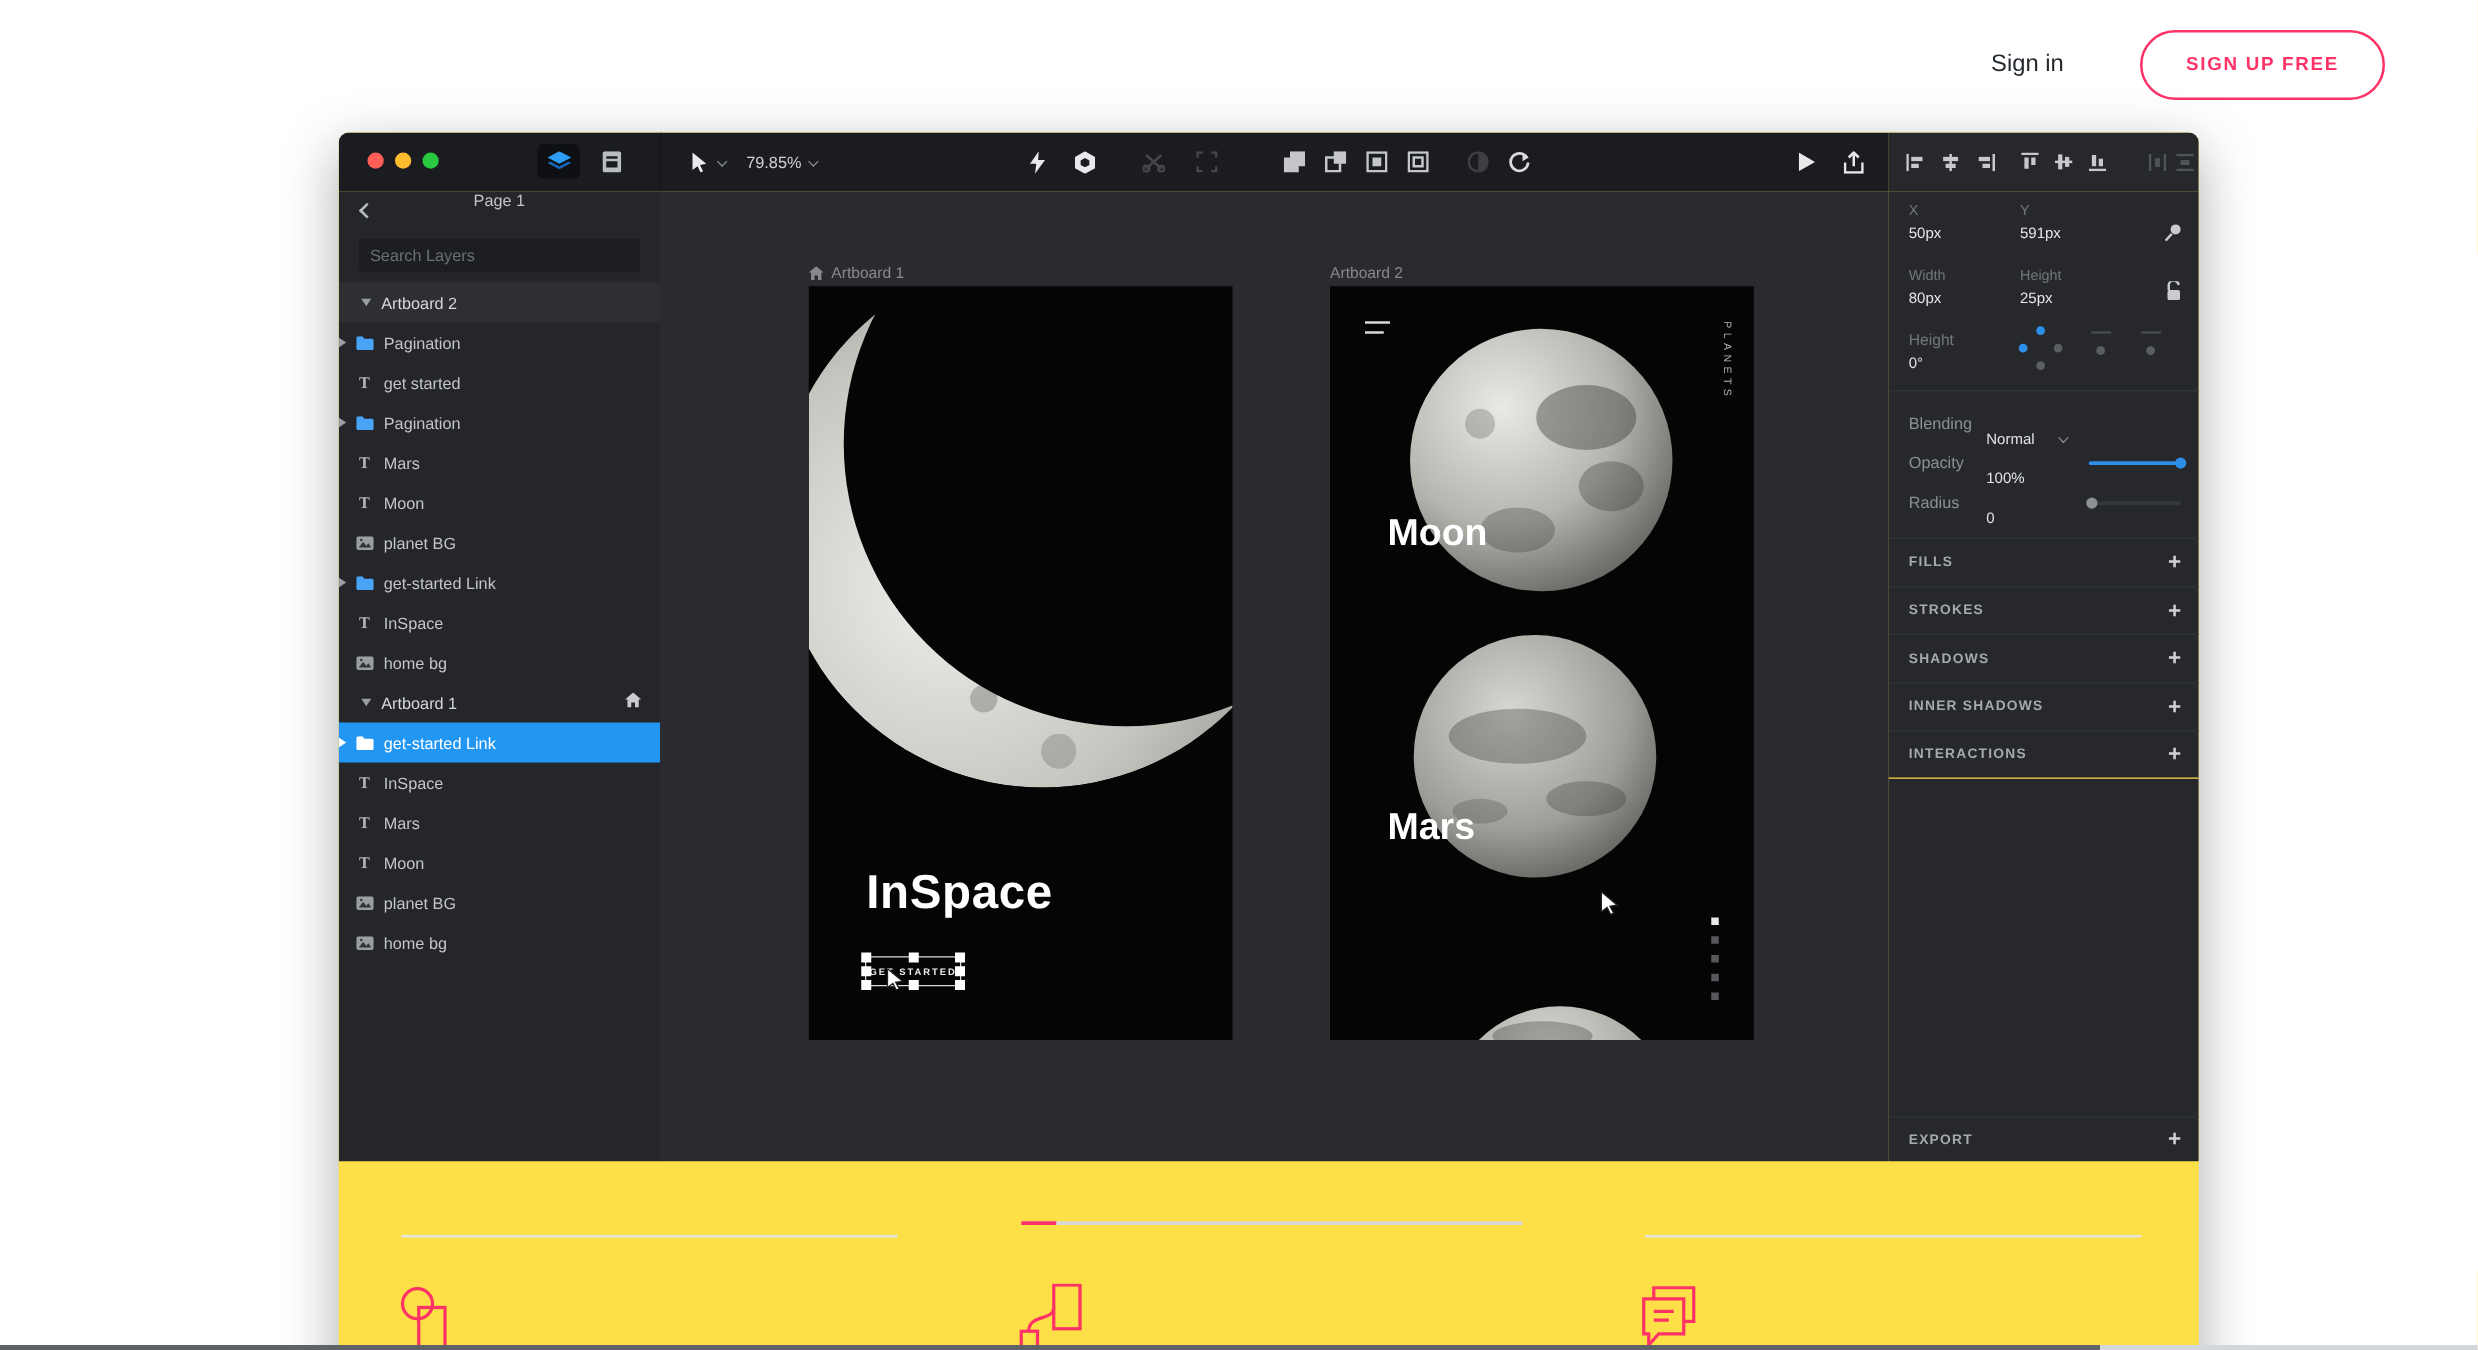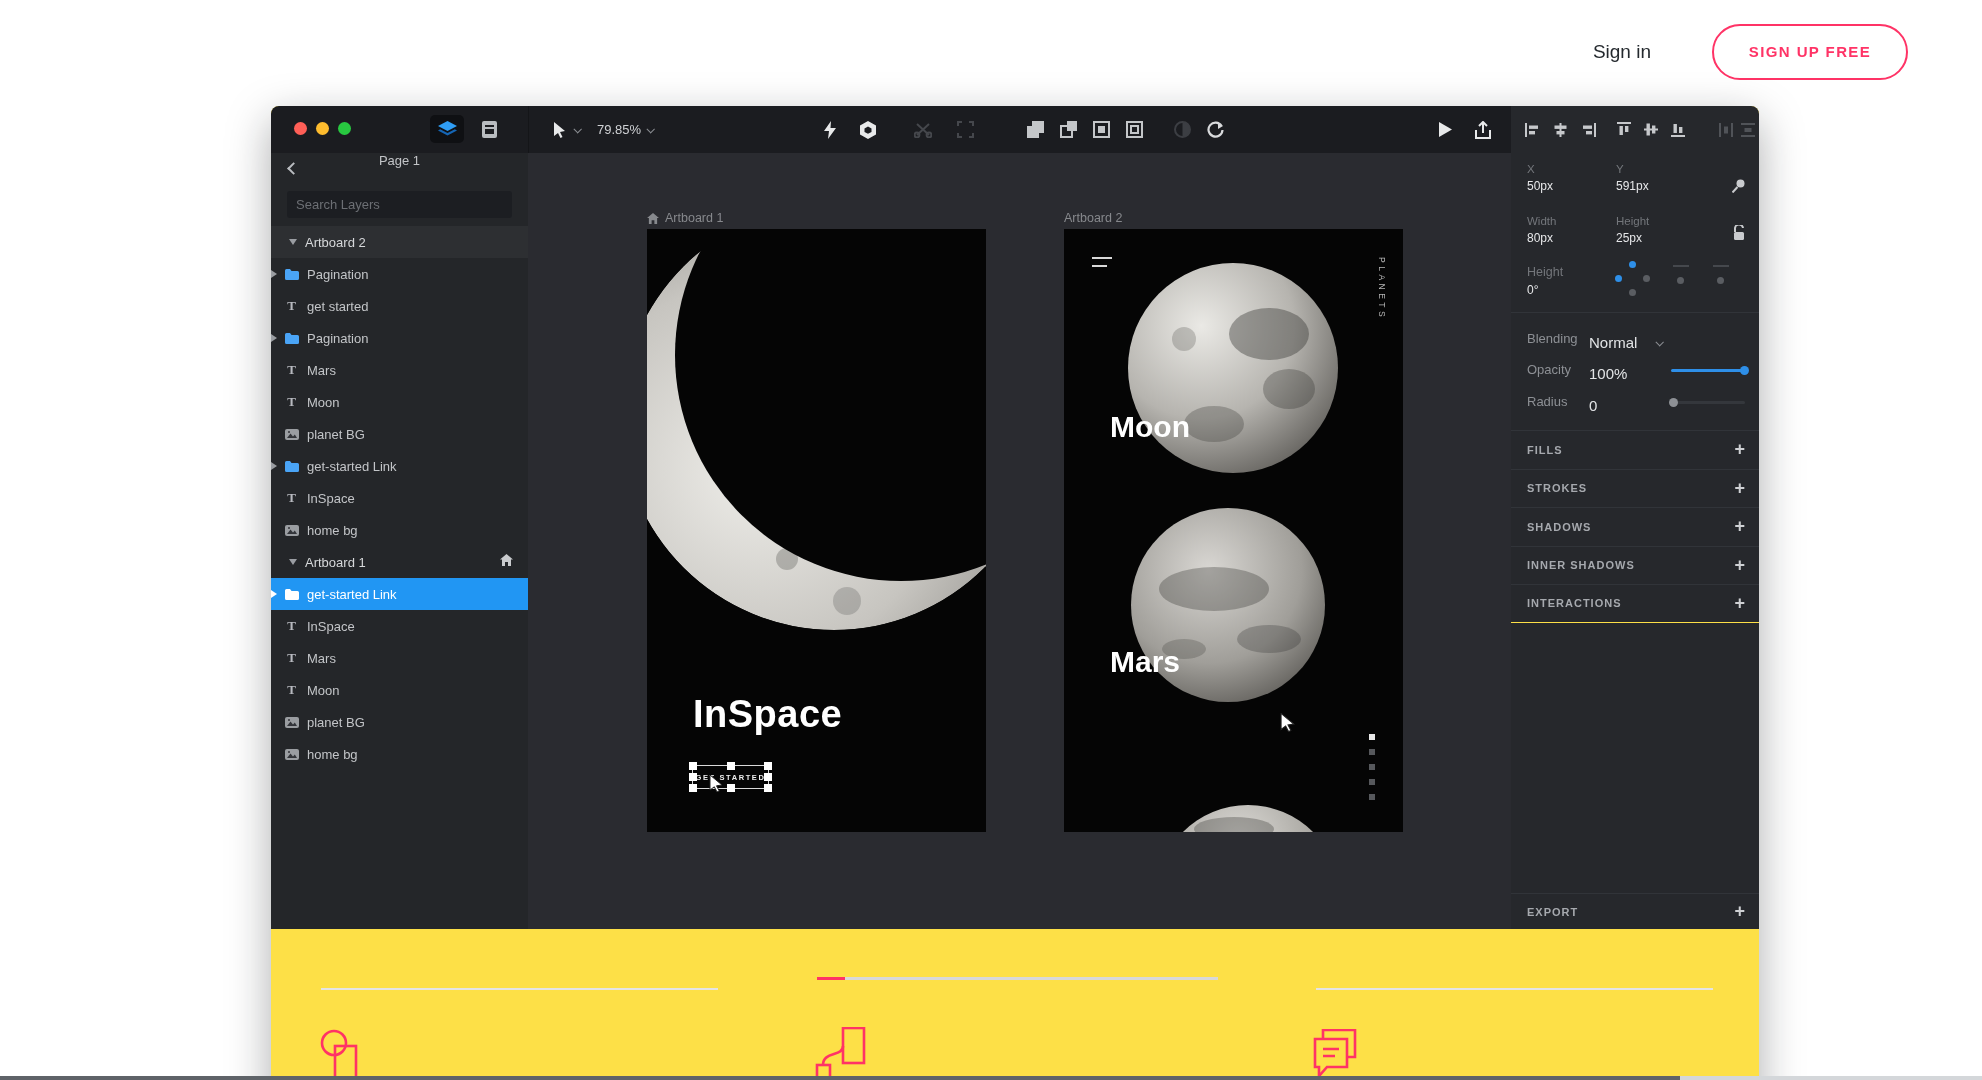--- a/index.html
+++ b/index.html
@@ -78,21 +78,21 @@
   .pag-dots i.on { background:#e9e9e9; }
 
   
   .insp { width:248px; background:#26282c; position:relative; }
   .ilabel { font-size:11.5px; color:#73767b; }
   .ival { font-size:12px; color:#e6e7e9; margin-top:4px; }
   .icol1 { position:absolute; left:16px; } .icol2 { position:absolute; left:105px; }
   .hr { position:absolute; left:0; right:0; height:1px; background:#313439; }
   .prow { position:absolute; left:0; right:0; height:30px; }
   .prow .plabel { position:absolute; left:16px; top:7px; font-size:13px; color:#8d9095; }
-  .prow .pval { position:absolute; left:78px; top:10px; font-size:15px; color:#e2e4e6; display:flex; align-items:center; gap:19px; }
+  .prow .pval { position:absolute; left:78px; top:20px; font-size:12px; color:#e2e4e6; display:flex; align-items:center; gap:19px; }
   .track { position:absolute; height:3px; border-radius:2px; top:14px; }
   .knob { position:absolute; width:9px; height:9px; border-radius:50%; top:11px; }
   .sec-rows { position:absolute; left:0; right:0; top:277px; }
   .sec-row { height:38.5px; border-top:1px solid #313439; display:flex; align-items:center; justify-content:space-between;
     padding:0 14px 0 16px; cursor:pointer; }
   .sec-row:last-child { border-bottom:1px solid #fde047; }
   .sec-label { font-size:11px; font-weight:bold; letter-spacing:1px; color:#a6a9ae; }
   .plus { font-size:18px; color:#cfd1d4; font-weight:bold; }
   .export-row { position:absolute; left:0; right:0; bottom:0; height:36px; border-top:1px solid #313439;
     display:flex; align-items:center; justify-content:space-between; padding:0 14px 0 16px; cursor:pointer; }

